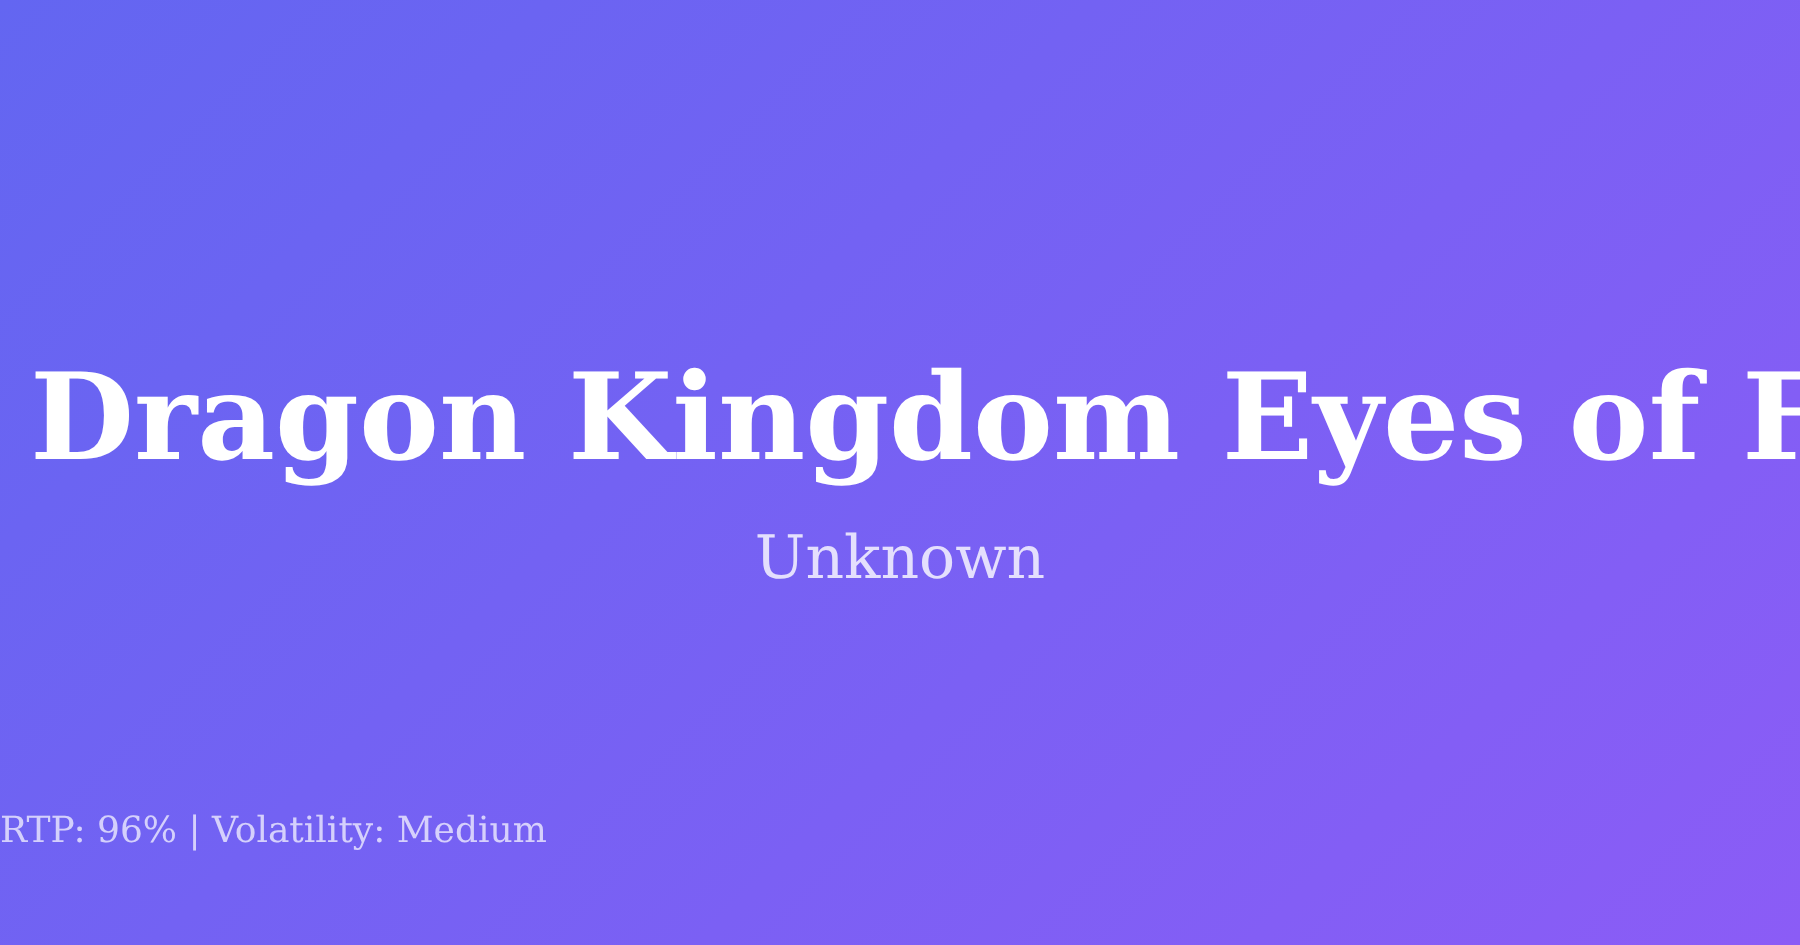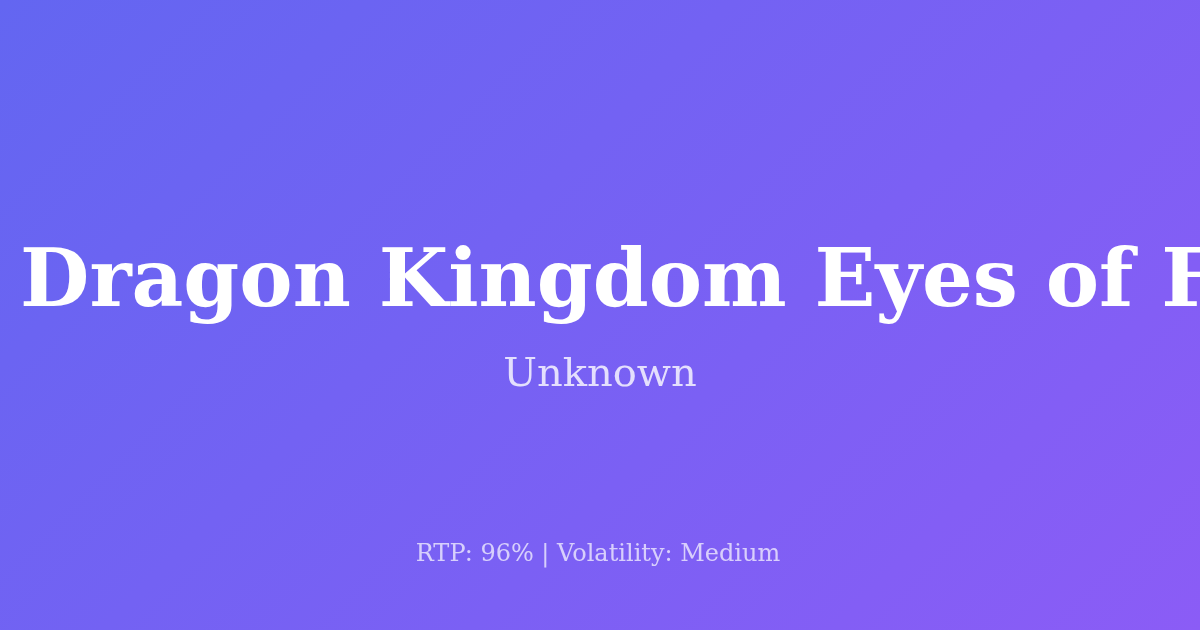--- a/index.html
+++ b/index.html
@@ -68,21 +68,20 @@
     padding: 0;
     margin-top: 26px;
   }
 
   
   .game-meta {
     position: absolute;
     left: 0;
     bottom: 62px;
     width: 1196px;
-    text-align: center;
     font-family: "DejaVu Serif", "Liberation Serif", serif;
     font-size: 24px;
     font-weight: normal;
     line-height: 1.2;
     color: rgba(255, 255, 255, 0.70);
     white-space: nowrap;
   }
 </style>
 </head>
 <body>

